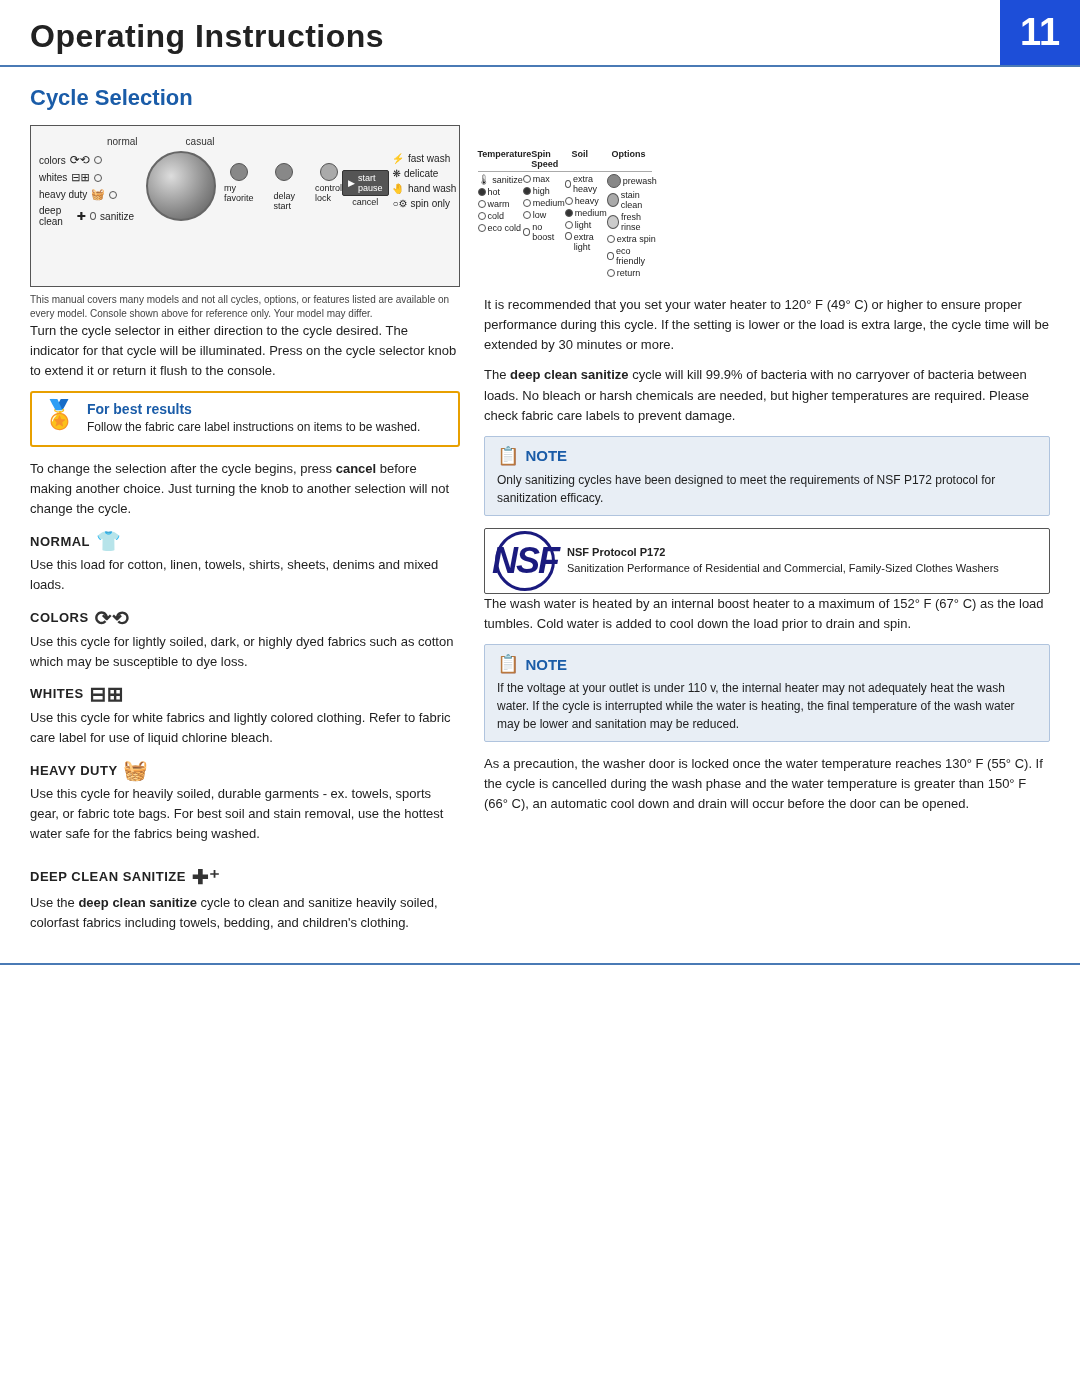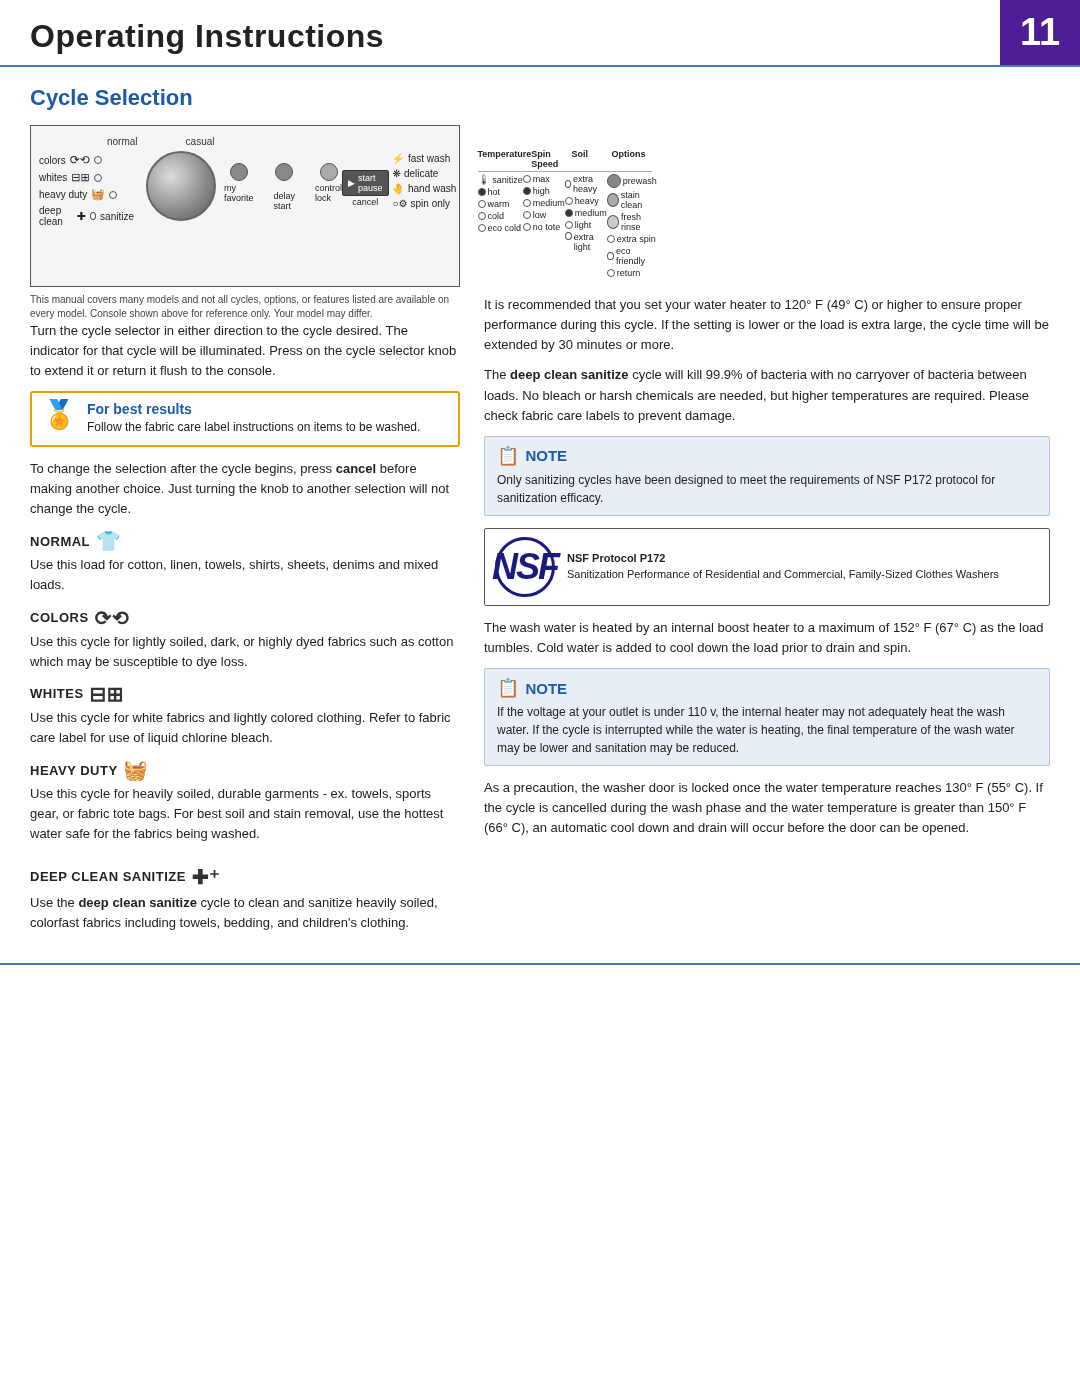--- a/index.html
+++ b/index.html
@@ -23,21 +23,21 @@
       flex: 1;
       padding: 18px 30px 10px 30px;
     }
     .header-title {
       font-size: 32px;
       font-weight: bold;
       color: #222;
       letter-spacing: 0.5px;
     }
     .page-number-box {
-      background: #4c1d95;
+      background: #1d4ed8;
       color: #fff;
       font-size: 38px;
       font-weight: bold;
       width: 80px;
       display: flex;
       align-items: center;
       justify-content: center;
     }
 
     
@@ -195,22 +195,21 @@
     }
     .note-full .note-header { margin-bottom: 4px; }
 
     
     .nsf-box {
       border: 1.5px solid #555;
       border-radius: 2px;
       display: flex;
       align-items: center;
       gap: 12px;
-      padding: 8px 10px;
-      margin-bottom: 12px;
+      padding: 2px 10px;
     }
     .nsf-logo {
       font-size: 36px;
       font-weight: 900;
       color: #1a1a7e;
       font-style: italic;
       flex-shrink: 0;
       border: 3px solid #1a1a7e;
       border-radius: 50%;
       width: 60px;
@@ -379,21 +378,21 @@
               <div style="display:flex;align-items:center;gap:2px;">
                   <span class="small-circle"></span>
                   <span>medium</span>
                 </div>
               <div style="display:flex;align-items:center;gap:2px;">
                   <span class="small-circle"></span>
                   <span>low</span>
                 </div>
               <div style="display:flex;align-items:center;gap:2px;">
                   <span class="small-circle"></span>
-                  <span>no tote</span>
+                  <span>no boost</span>
                 </div>
             </div>
 
             <div style="display:flex;flex-direction:column;gap:2px;">
               <div style="display:flex;align-items:center;gap:2px;">
                   <span class="small-circle"></span>
                   <span>extra heavy</span>
                 </div>
               <div style="display:flex;align-items:center;gap:2px;">
                   <span class="small-circle"></span>

